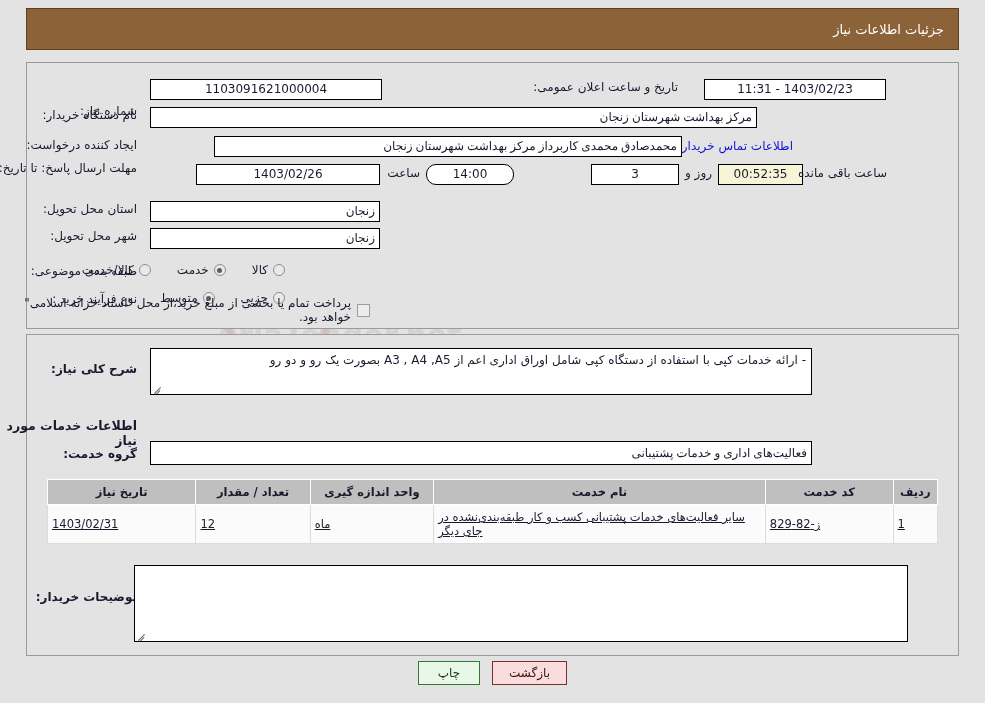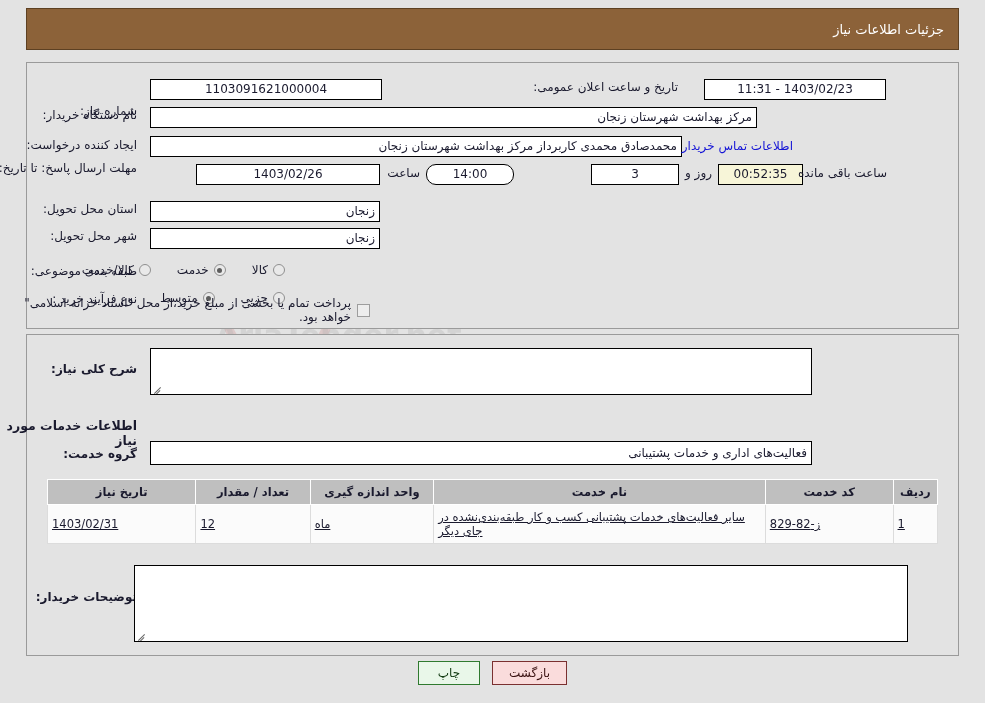--- a/index.html
+++ b/index.html
@@ -111,21 +111,21 @@
     line-height: 19px;
     font-size: 12px;
     font-family: "DejaVu Sans", "Liberation Sans", sans-serif;
     color: #1a1a2e;
     padding: 0 4px;
     overflow: hidden;
     text-overflow: clip;
     white-space: nowrap;
   }
   .fin-center { text-align: center; }
-  .fin-right  { text-align: right; }
+  .fin-right  { text-align: right; font-family: Liberation Serif, serif; }
   .fin-yellow { background: #f7f5d8; }
 
   .link-blue {
     color: #1414d6;
     font-size: 12px;
     cursor: pointer;
     white-space: nowrap;
   }
 
   
@@ -297,21 +297,21 @@
 <div class="finput fin-center" style="position:absolute; top:79px; right:99px; width:182px; z-index:12;">1403/02/23 - 11:31</div>
 
 <div class="frow" style="top:108px; right:848px; z-index:12;">
   <span class="flabel">نام دستگاه خریدار:</span>
 </div>
 <div class="finput fin-right" style="position:absolute; top:107px; right:228px; width:607px; z-index:12;">مرکز بهداشت شهرستان زنجان</div>
 
 <div class="frow" style="top:138px; right:848px; z-index:12;">
   <span class="flabel">ایجاد کننده درخواست:</span>
 </div>
-<div class="finput fin-right" style="position:absolute; top:136px; right:303px; width:532px; z-index:12;">محمدصادق محمدی کاربرداز مرکز بهداشت شهرستان زنجان</div>
+<div class="finput fin-right" style="position:absolute; top:136px; right:303px; width:468px; z-index:12;">محمدصادق محمدی کاربرداز مرکز بهداشت شهرستان زنجان</div>
 <div class="link-blue" style="position:absolute; top:139px; right:192px; z-index:12;">اطلاعات تماس خریدار</div>
 
 <div class="frow" style="top:160px; right:848px; width:112px; display:block; line-height:17px; z-index:12;">
   <span class="flabel">مهلت ارسال پاسخ: تا تاریخ:</span>
 </div>
 <div class="finput fin-center" style="position:absolute; top:164px; right:605px; width:184px; z-index:12;">1403/02/26</div>
 <span class="flabel" style="position:absolute; top:166px; right:565px; z-index:12;">ساعت</span>
 <div class="finput fin-center" style="position:absolute; top:164px; right:471px; width:88px; z-index:12;border-radius:10px;">14:00</div>
 <div class="finput fin-center" style="position:absolute; top:164px; right:306px; width:88px; z-index:12;">3</div>
 <span class="flabel" style="position:absolute; top:166px; right:273px; z-index:12;">روز و</span>
@@ -361,20 +361,21 @@
 </div>
 <div class="radio-group" style="top:296px; right:615px; z-index:12;">
   <span class="checkbox-box"></span>
   <span class="radio-label">پرداخت تمام یا بخشی از مبلغ خرید،از محل "اسناد خزانه اسلامی" خواهد بود.</span>
 </div>
 
 <div class="panel" id="panel-mid"></div>
 
 <span class="flabel bold-label" style="position:absolute; top:362px; right:848px; z-index:12;">شرح کلی نیاز:</span>
 <div class="ftextarea" style="position:absolute; top:348px; right:173px; width:662px; height:47px; text-align:right; z-index:12;">
+  <span>-    ارائه خدمات کپی با استفاده از دستگاه کپی شامل اوراق اداری اعم از A3 , A4 ,A5 بصورت یک رو و دو رو</span>
   <span class="resize-grip"></span>
 </div>
 
 <div class="section-title" style="top:418px; right:848px; z-index:12;">اطلاعات خدمات مورد نیاز</div>
 
 <span class="flabel bold-label" style="position:absolute; top:447px; right:848px; z-index:12;">گروه خدمت:</span>
 <div class="finput fin-right" style="position:absolute; top:441px; right:173px; width:662px; height:24px; line-height:22px; z-index:12;">فعالیت‌های اداری و خدمات پشتیبانی</div>
 
 <table class="svc-table" style="top:479px; right:47px; width:891px;">
   <thead>

